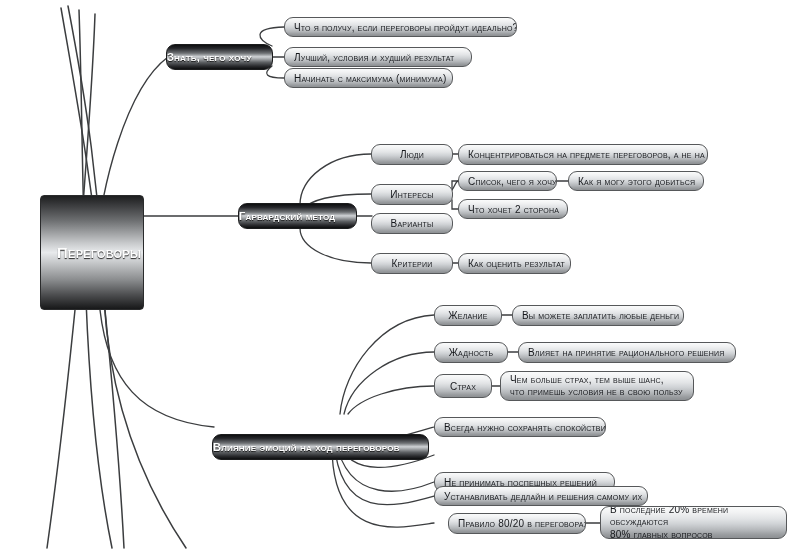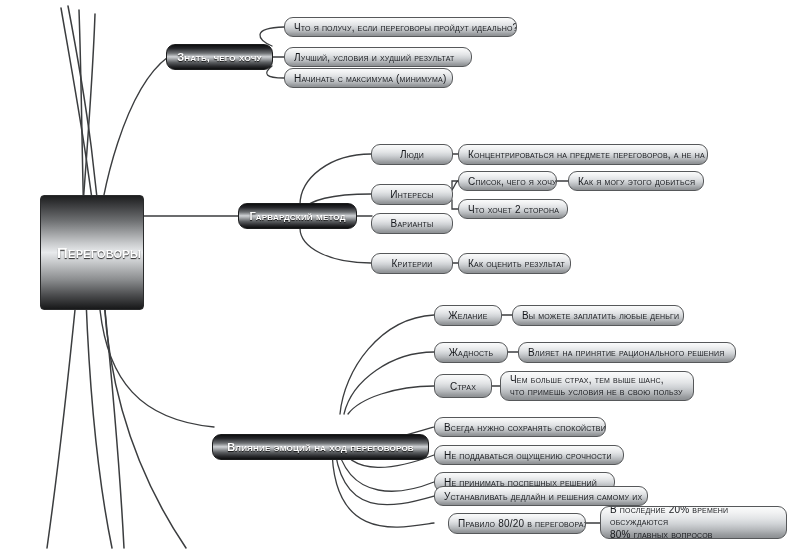--- a/index.html
+++ b/index.html
@@ -75,21 +75,20 @@
         #2a2b2e 88%,
         #0d0e0f 100%);
     color: #ffffff;
     border-color: #1b1c1d;
     justify-content: center;
   }
   .node.dark .txt {
     font-weight: bold;
     font-size: 11px;
     color: #ffffff;
-    text-align: center;
     text-shadow: 0 1px 1px rgba(0,0,0,.9);
     border-radius: 6px;
   }
 
   
   .node.light {
     background: linear-gradient(to bottom,
         #fafbfb 0%,
         #f1f2f3 18%,
         #e2e4e6 38%,
@@ -250,23 +249,20 @@
   </div>
   <div class="node light two-line" style="left:500px; top:371px; width:194px; height:30px;">
     <span class="txt sc">Чем больше страх, тем выше шанс,
 что примешь условия не в свою пользу</span>
   </div>
 
   <div class="node light" style="left:434px; top:417px; width:172px; height:20px;">
     <span class="txt sc">Всегда нужно сохранять спокойствие</span>
   </div>
 
-  <div class="node light" style="left:434px; top:445px; width:190px; height:20px;">
-    <span class="txt sc">Не поддаваться ощущению срочности</span>
-  </div>
 
   <div class="node light" style="left:434px; top:472px; width:181px; height:20px;">
     <span class="txt sc">Не принимать поспешных решений</span>
   </div>
 
   <div class="node light" style="left:434px; top:486px; width:214px; height:20px;">
     <span class="txt sc">Устанавливать дедлайн и решения самому их</span>
   </div>
 
   <div class="node light" style="left:448px; top:513px; width:138px; height:21px;">

